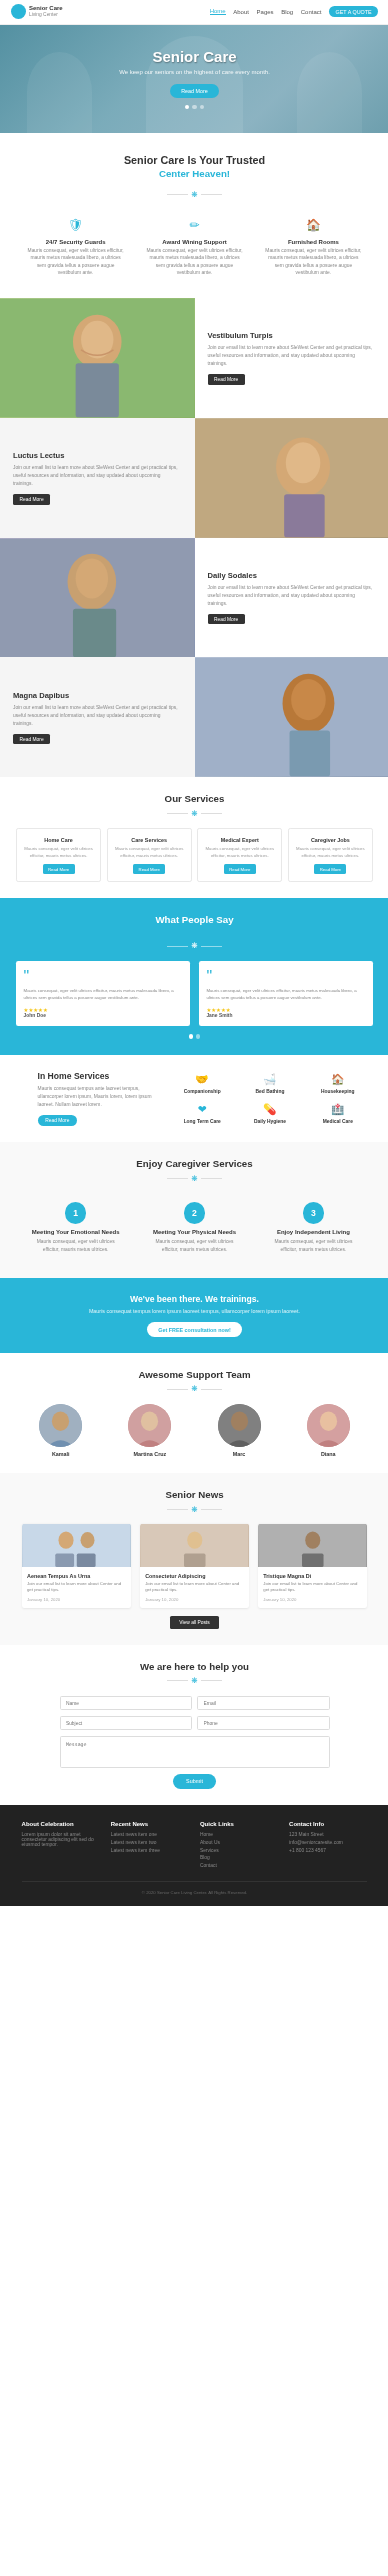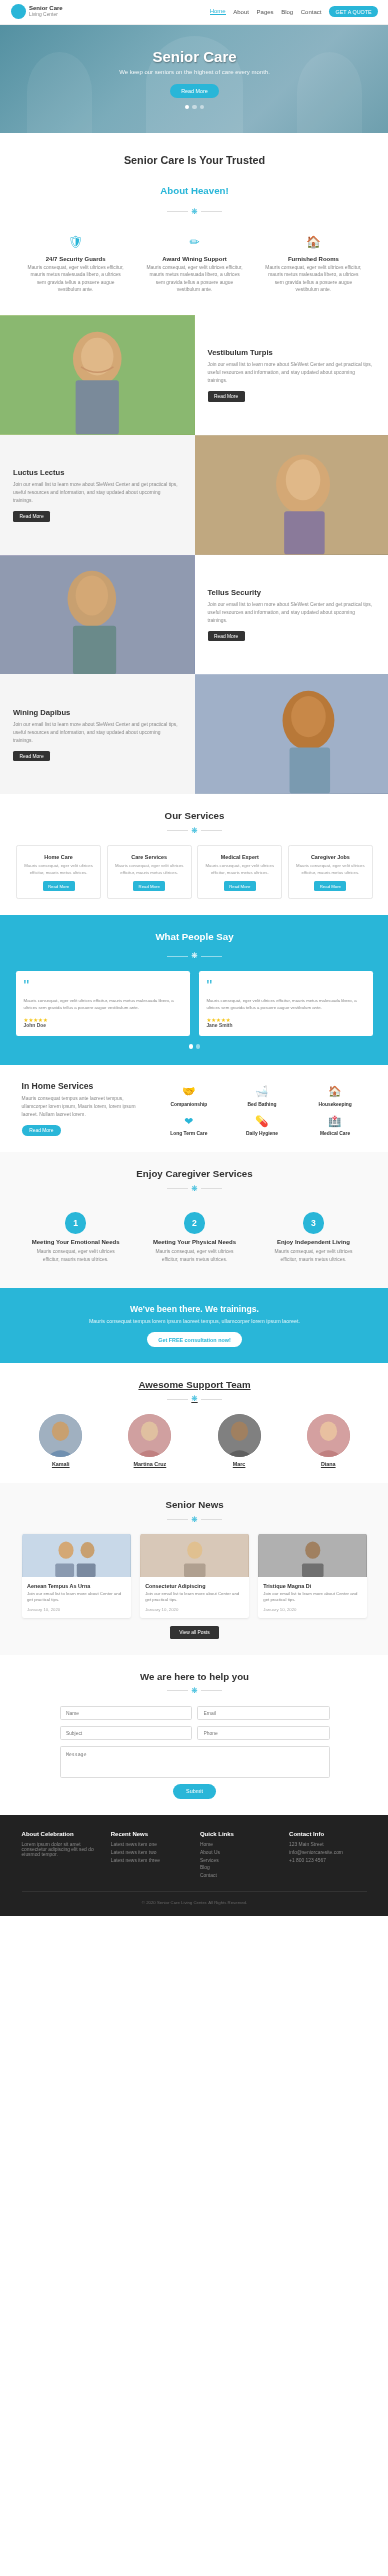--- a/index.html
+++ b/index.html
@@ -112,21 +112,21 @@
     
     .trust-section {
       padding: 21.6px 21.6px 16px;
       text-align: center;
       background: #fff;
     }
     .trust-title {
       font-size: 10.8px;
       font-weight: bold;
       color: #333;
-      margin-bottom: 19px;
+      margin-bottom: 2px;
     }
     .trust-subtitle {
       font-size: 9.7px;
       color: #29b6d8;
       font-weight: bold;
       margin-bottom: 10.8px;
     }
     .trust-cards {
       display: flex;
       justify-content: center;
@@ -284,21 +284,21 @@
     
     .testimonials-section {
       background: #29b6d8;
       padding: 16px 16px;
       text-align: center;
     }
     .testimonials-title {
       font-size: 9.7px;
       font-weight: bold;
       color: #fff;
-      margin-bottom: 9px;
+      margin-bottom: 16px;
     }
     .testimonials-divider {
       display: flex;
       align-items: center;
       justify-content: center;
       margin: 4.3px auto 10.8px;
       gap: 3.2px;
     }
     .testimonials-cards {
       display: flex;
@@ -347,21 +347,22 @@
     .testimonial-dot.active { background: #fff; }
 
     
     .inhome-section {
       padding: 16px 21.6px;
       background: #fff;
     }
     .inhome-flex {
       display: flex;
       gap: 16px;
-      align-items: flex-end;
+      align-items: center;
+      margin-left: 16px;
     }
     .inhome-left {
       width: 119px;
       flex-shrink: 0;
     }
     .inhome-title {
       font-size: 8.6px;
       font-weight: bold;
       color: #333;
       margin-bottom: 4.3px;
@@ -469,21 +470,20 @@
       font-size: 5.4px;
       font-weight: bold;
       cursor: pointer;
     }
 
     
     .team-section {
       padding: 16px 21.6px;
       background: #fff;
       text-align: center;
-      text-decoration: underline;
     }
     .team-cards {
       display: flex;
       justify-content: center;
       gap: 10.8px;
       margin-top: 10.8px;
     }
     .team-card {
       flex: 1;
       text-align: center;
@@ -689,21 +689,21 @@
     <div class="hero-dots">
       <div class="hero-dot active"></div>
       <div class="hero-dot"></div>
       <div class="hero-dot"></div>
     </div>
   </div>
 </section>
 
 <section class="trust-section">
   <h2 class="trust-title">Senior Care Is Your Trusted</h2>
-  <h3 class="trust-subtitle">About Heaven!</h3>
+  <h3 class="trust-subtitle">Center Heaven!</h3>
   <div class="section-divider">
     <div class="divider-line"></div>
     <span class="divider-icon">❋</span>
     <div class="divider-line"></div>
   </div>
   <div class="trust-cards">
     <div class="trust-card">
       <div class="trust-icon">🛡</div>
       <div class="trust-card-title">24/7 Security Guards</div>
       <div class="trust-card-text">Mauris consequat, eger velit ultrices efficitur, mauris metus malesuada libero, a ultrices sem gravida tellus a posuere augue vestibulum ante.</div>
@@ -757,29 +757,29 @@
 <div class="feature-block">
   <div class="feature-img senior-man">
     <svg width="100%" height="100%" viewBox="0 0 360 220" xmlns="http://www.w3.org/2000/svg">
       <rect width="360" height="220" fill="#909ab0"></rect>
       <ellipse cx="170" cy="80" rx="45" ry="52" fill="#c8a070"></ellipse>
       <ellipse cx="170" cy="74" rx="30" ry="37" fill="#d4a875"></ellipse>
       <rect x="135" y="130" width="80" height="90" fill="#6a8a8a" rx="5"></rect>
     </svg>
   </div>
   <div class="feature-content">
-    <h3 class="feature-content-title">Tellus Security</h3>
+    <h3 class="feature-content-title">Daily Sodales</h3>
     <p class="feature-content-text">Join our email list to learn more about SleWest Center and get practical tips, useful resources and information, and stay updated about upcoming trainings.</p>
     <button class="read-more-btn">Read More</button>
   </div>
 </div>
 
 <div class="feature-block">
   <div class="feature-content gray-bg">
-    <h3 class="feature-content-title">Wining Dapibus</h3>
+    <h3 class="feature-content-title">Magna Dapibus</h3>
     <p class="feature-content-text">Join our email list to learn more about SleWest Center and get practical tips, useful resources and information, and stay updated about upcoming trainings.</p>
     <button class="read-more-btn">Read More</button>
   </div>
   <div class="feature-img portrait-man">
     <svg width="100%" height="100%" viewBox="0 0 360 220" xmlns="http://www.w3.org/2000/svg">
       <rect width="360" height="220" fill="#a0b0c8"></rect>
       <ellipse cx="210" cy="85" rx="48" ry="55" fill="#b87838"></ellipse>
       <ellipse cx="210" cy="78" rx="32" ry="38" fill="#c88848"></ellipse>
       <rect x="175" y="135" width="75" height="85" fill="#7a9ab0" rx="5"></rect>
     </svg>

